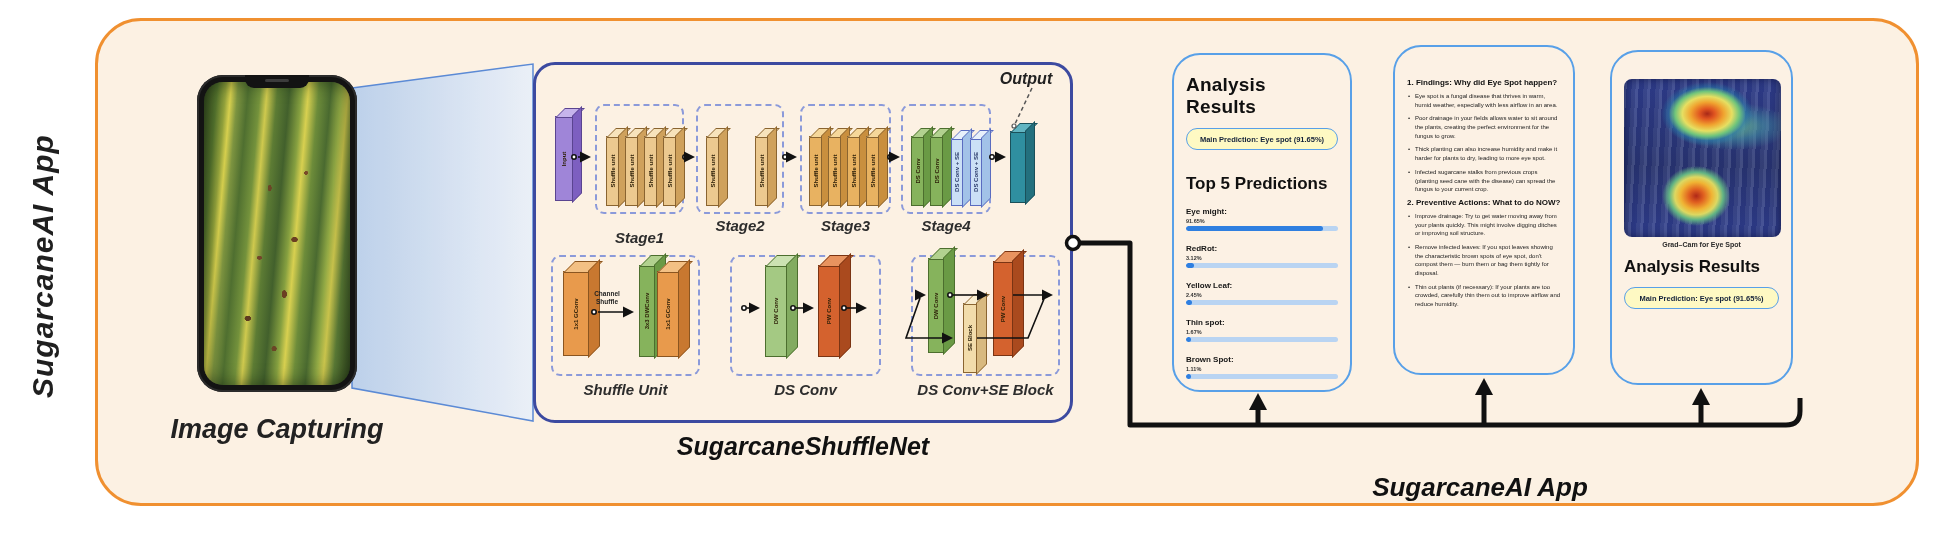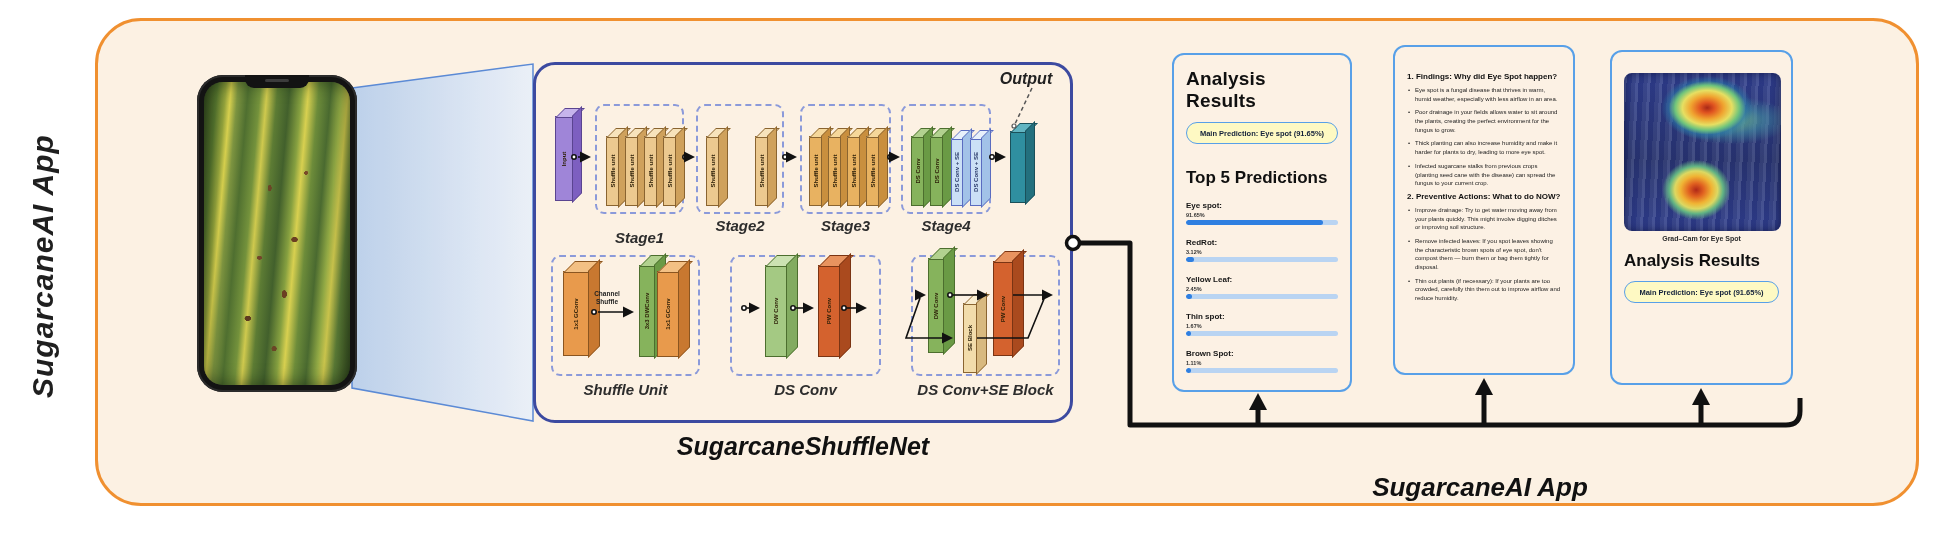--- a/index.html
+++ b/index.html
@@ -69,21 +69,21 @@
   .c-teal{--face:#2f8fa0;--top:#62b5c2;--side:#23707e;--edge:#1a505a}
   .c-orange{--face:#e89a4c;--top:#f3c084;--side:#c87830;--edge:#8a5520}
   .c-red{--face:#d4622e;--top:#e8935f;--side:#aa4a1e;--edge:#7a3413}
   .c-cream{--face:#f2dcab;--top:#f9ecce;--side:#d8b97f}
   .out-label{position:absolute;left:988px;top:70px;width:76px;text-align:center;
     font-size:16px;font-style:italic;font-weight:600;color:#222;z-index:3}
   .cshuffle{position:absolute;left:585px;top:290px;width:44px;text-align:center;
     font-size:6.5px;font-weight:700;color:#222;line-height:1.25;z-index:3}
 
   
-  .panel{position:absolute;border:2.5px solid #58a0e8;border-radius:12px;padding:13px 12px;background:rgba(255,255,255,.06)}
+  .panel{position:absolute;border:2.5px solid #58a0e8;border-radius:28px;padding:19px 12px;background:rgba(255,255,255,.06)}
   .p-title{font-size:19px;font-weight:800;color:#101010;letter-spacing:.2px}
   .p-title.small{font-size:16px;line-height:1.2}
   .pill{margin-top:10px;height:22px;border:1.5px solid #58a0e8;background:#fef9c3;border-radius:12px;
     display:flex;align-items:center;justify-content:center;font-size:7.5px;font-weight:700;color:#13213a;white-space:nowrap}
   .top5{margin-top:24px;font-size:17px;font-weight:700;color:#101010}
   .pred-row{margin-top:13px}
   .pred-label{font-size:8px;font-weight:700;color:#151515}
   .pred-val{font-size:5.5px;font-weight:700;color:#333;margin-top:2px}
   .bar{margin-top:2px;height:5px;border-radius:3px;background:#b9d4f2;position:relative;overflow:hidden}
   .bar i{position:absolute;left:0;top:0;bottom:0;background:#2f7fe0;border-radius:3px}
@@ -129,20 +129,21 @@
       </linearGradient>
     </defs>
     <polygon points="352,88 533,64 533,421 352,388" fill="url(#trap)" stroke="#4a7fd4" stroke-width="1.5" opacity="0.9"></polygon>
   </svg>
 
   <div class="phone">
     <div class="phone-screen"></div>
     <div class="notch"></div>
     <div class="speaker"></div>
   </div>
+  <div class="img-cap">Image Capturing</div>
 
   <div class="net-box">
 
     <div class="slab c-purple" style="left:19px;top:51px;width:18px;height:85px;--d:8px">
       <span class="vtext">Input</span>
       </div>
     <div class="slab c-teal" style="left:474px;top:66px;width:16px;height:72px;--d:8px"></div>
 
     <div class="dashed" style="left:59px;top:39px;width:89px;height:110px"></div>
     <div class="dashed" style="left:160px;top:39px;width:88px;height:110px"></div>
@@ -292,21 +293,21 @@
       <polygon points="1701,388 1692,405 1710,405" fill="#111"></polygon>
     </g>
   </svg>
 
   <div class="panel" style="left:1172px;top:53px;width:180px;height:339px">
     <div class="p-title">Analysis Results</div>
     <div class="pill">Main Prediction: Eye spot (91.65%)</div>
     <div class="top5">Top 5 Predictions</div>
 
     <div class="pred-row">
-      <div class="pred-label">Eye spot:</div>
+      <div class="pred-label">Eye might:</div>
       <div class="pred-val">91.65%</div>
       <div class="bar">
           <i style="width: 90%;"></i>
         </div>
     </div>
     <div class="pred-row">
       <div class="pred-label">RedRot:</div>
       <div class="pred-val">3.12%</div>
       <div class="bar">
           <i style="width: 5%;"></i>

